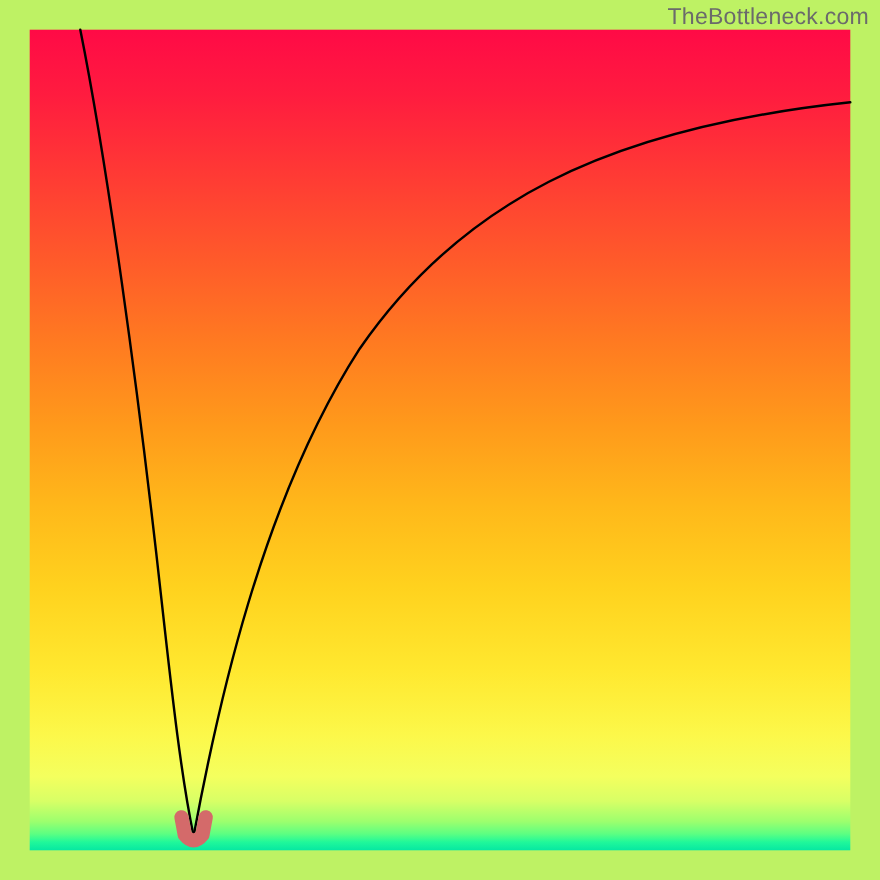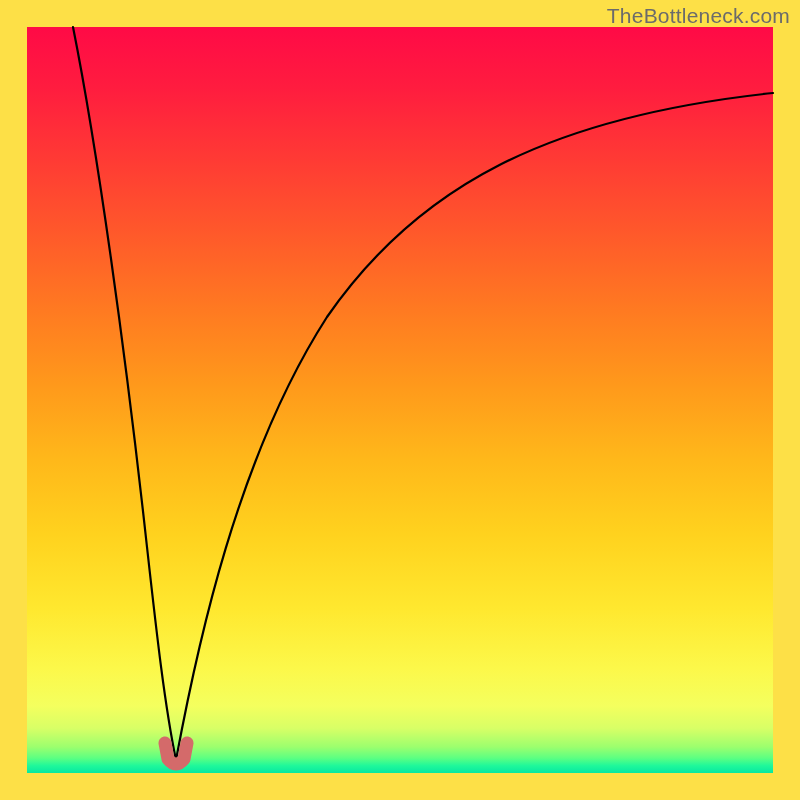--- a/index.html
+++ b/index.html
@@ -8,21 +8,21 @@
     width: 800px;
     height: 800px;
     background: #000;
     overflow: hidden;
     font-family: Arial, Helvetica, sans-serif;
   }
   .stage {
     position: relative;
     width: 800px;
     height: 800px;
-    background: #fde047;
+    background: #bef264;
   }
   .plot {
     position: absolute;
     left: 27px;
     top: 27px;
     width: 746px;
     height: 746px;
     
     background: linear-gradient(to bottom,
       #ff0a46 0%,

